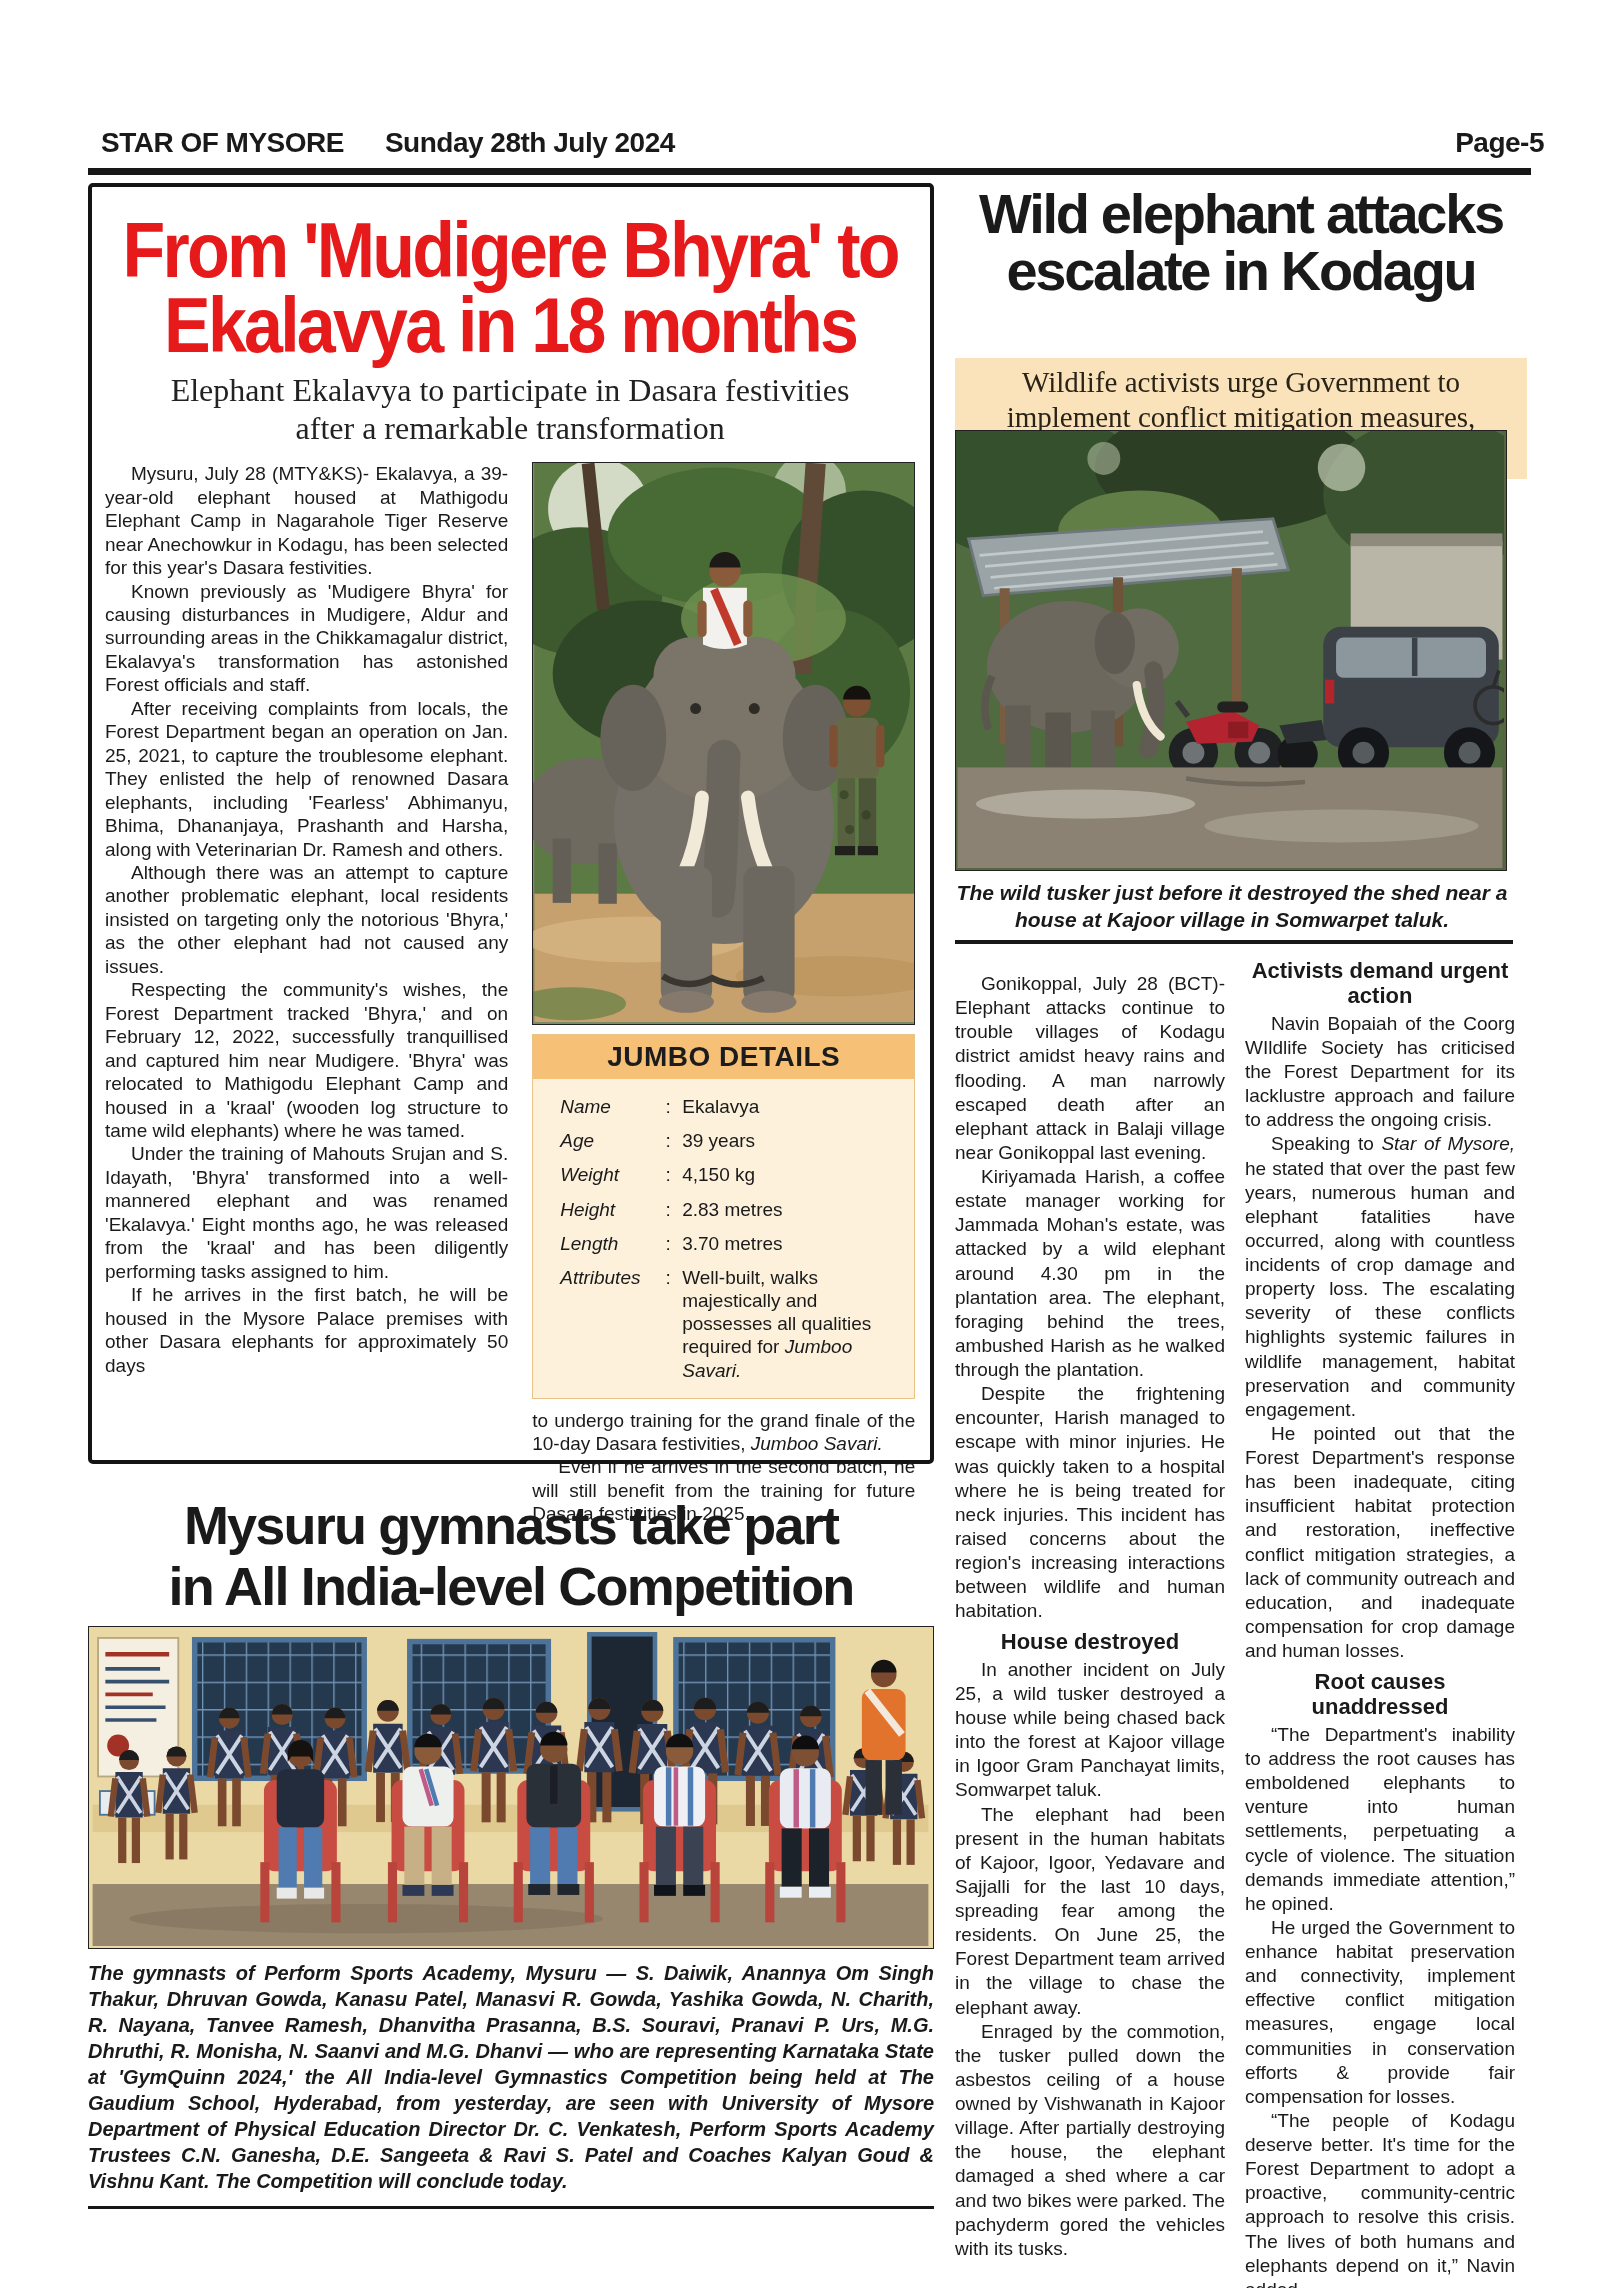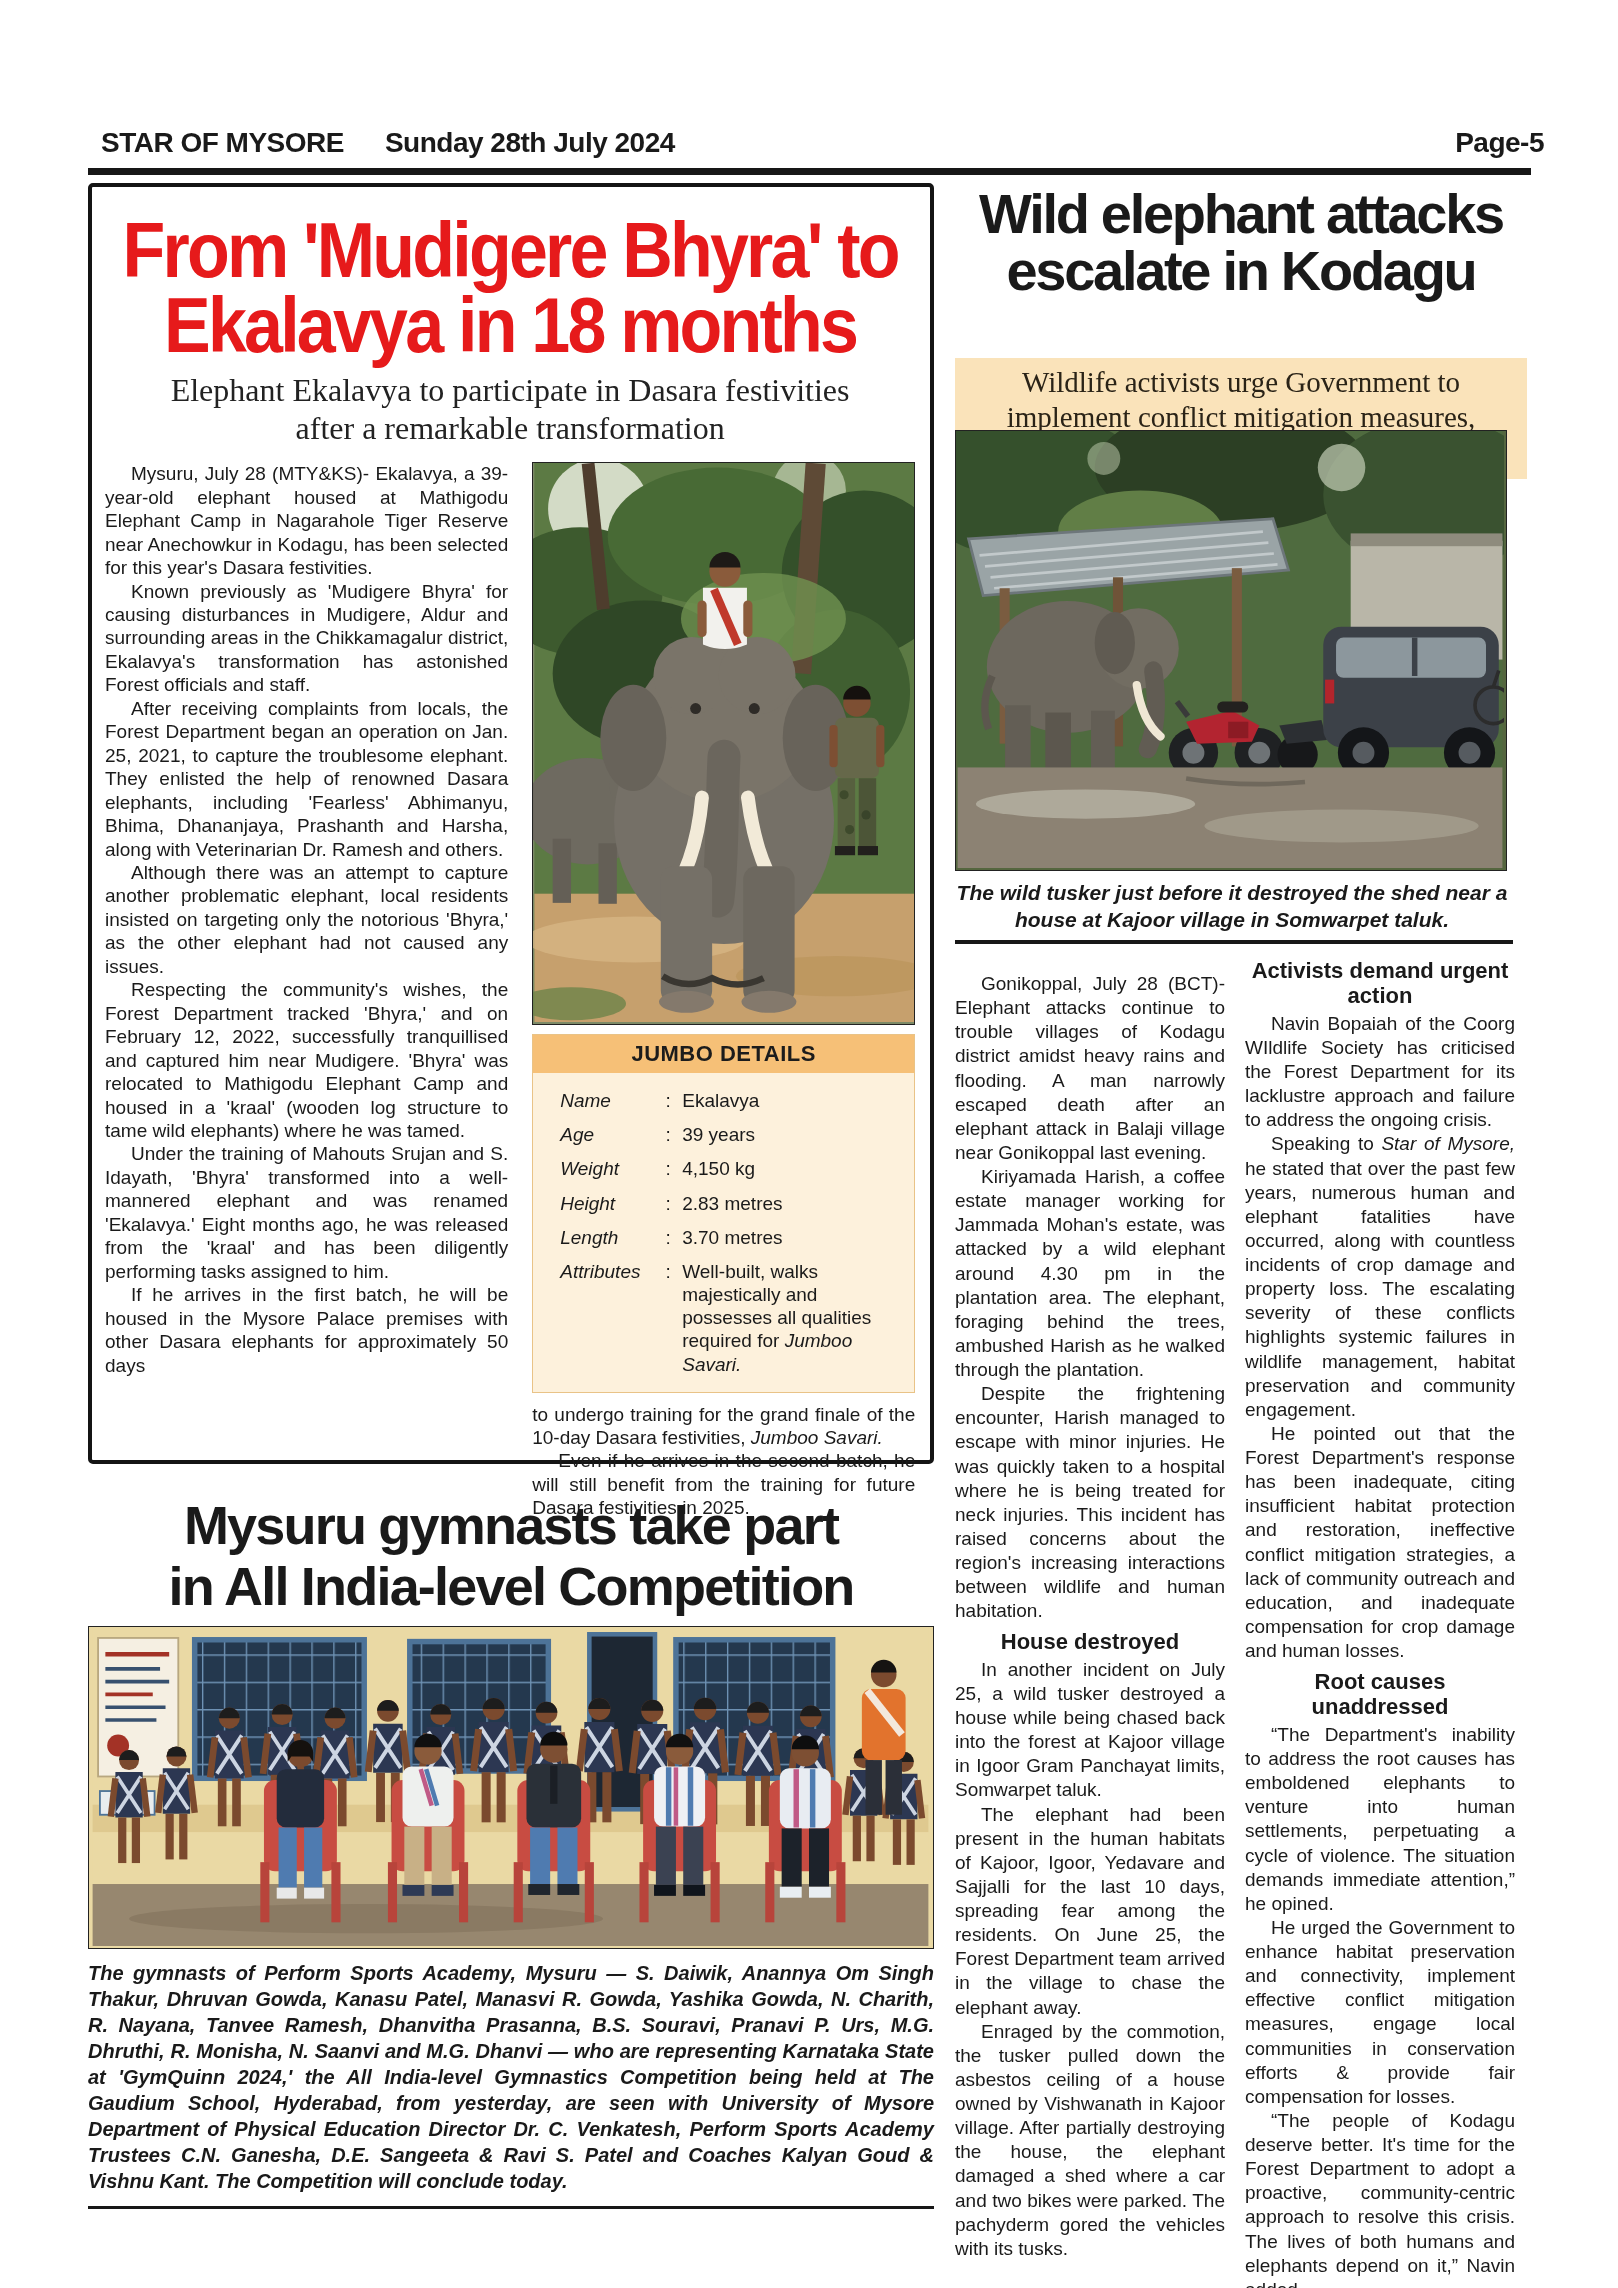--- a/index.html
+++ b/index.html
@@ -24,21 +24,21 @@
   .a1-sub { margin-top:26px; text-align:center; font-family:"Liberation Serif", serif;
     font-size:32px; line-height:1.18; color:#222; }
   .a1-cols { display:flex; gap:24px; margin-top:14.8px; }
   .a1-left { width:417px; }
   .body-p { font-size:19px; line-height:1.235; text-align:justify; text-indent:26px; }
   .a1-right { width:383px; }
   .photo-frame { border:1.8px solid #222; overflow:hidden; background:#7c8a67; }
   .a1-photo { width:383px; height:563px; }
   .jumbo { margin-top:8.3px; width:383px; border:0.9px solid #e9c387; }
   .jumbo-title { background:var(--table_header,#f6c077); text-align:center; font-weight:bold;
-    font-size:22px; padding:6.5px 0 5.5px; letter-spacing:0.5px; color:#1c1c1c; }
+    font-size:28px; padding:6.5px 0 5.5px; letter-spacing:0.5px; color:#1c1c1c; }
   .jumbo-body { background:var(--table_bg,#fdf1dc); padding:11px 13px 11px 27px; }
   .jumbo-row { display:grid; grid-template-columns:94px 28px 1fr; font-size:19px; line-height:1.22; padding:5.5px 0; }
   .jl { font-style:italic; }
   .jc { text-align:center; }
   .a1-cont { margin-top:9.2px; }
   .a1-cont .body-p:first-child { text-indent:0; }
 
   
   .a2-head { position:absolute; left:952px; top:185px; width:578px; text-align:center;
     font-weight:900; font-size:56px; line-height:1.02; letter-spacing:-2.3px; }

